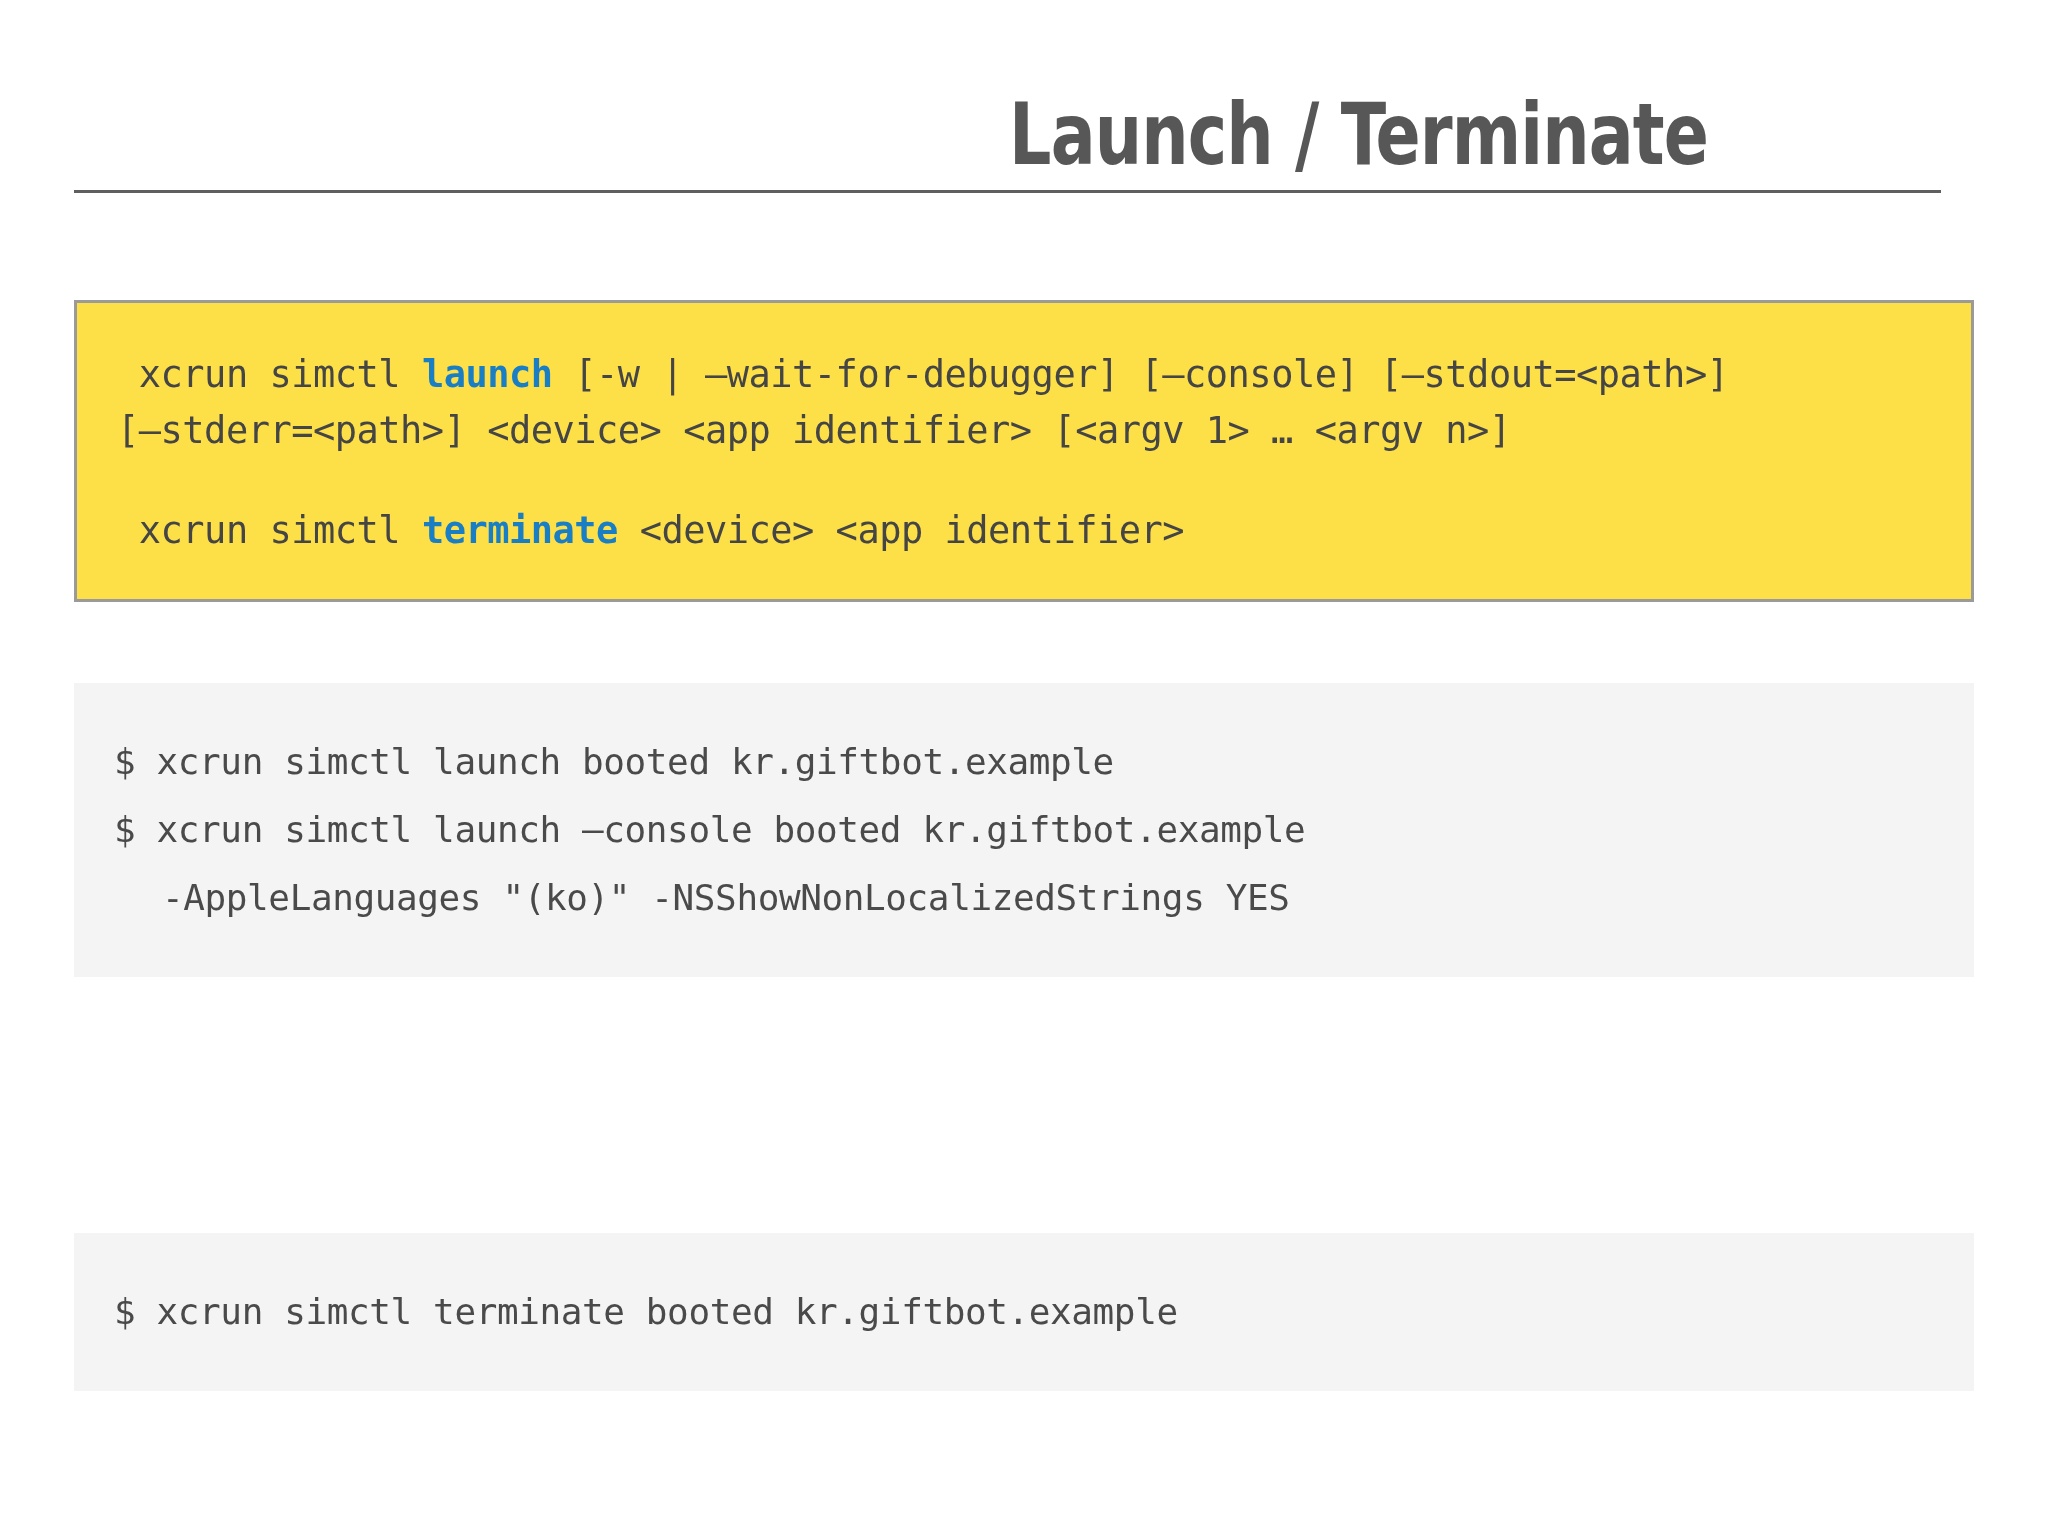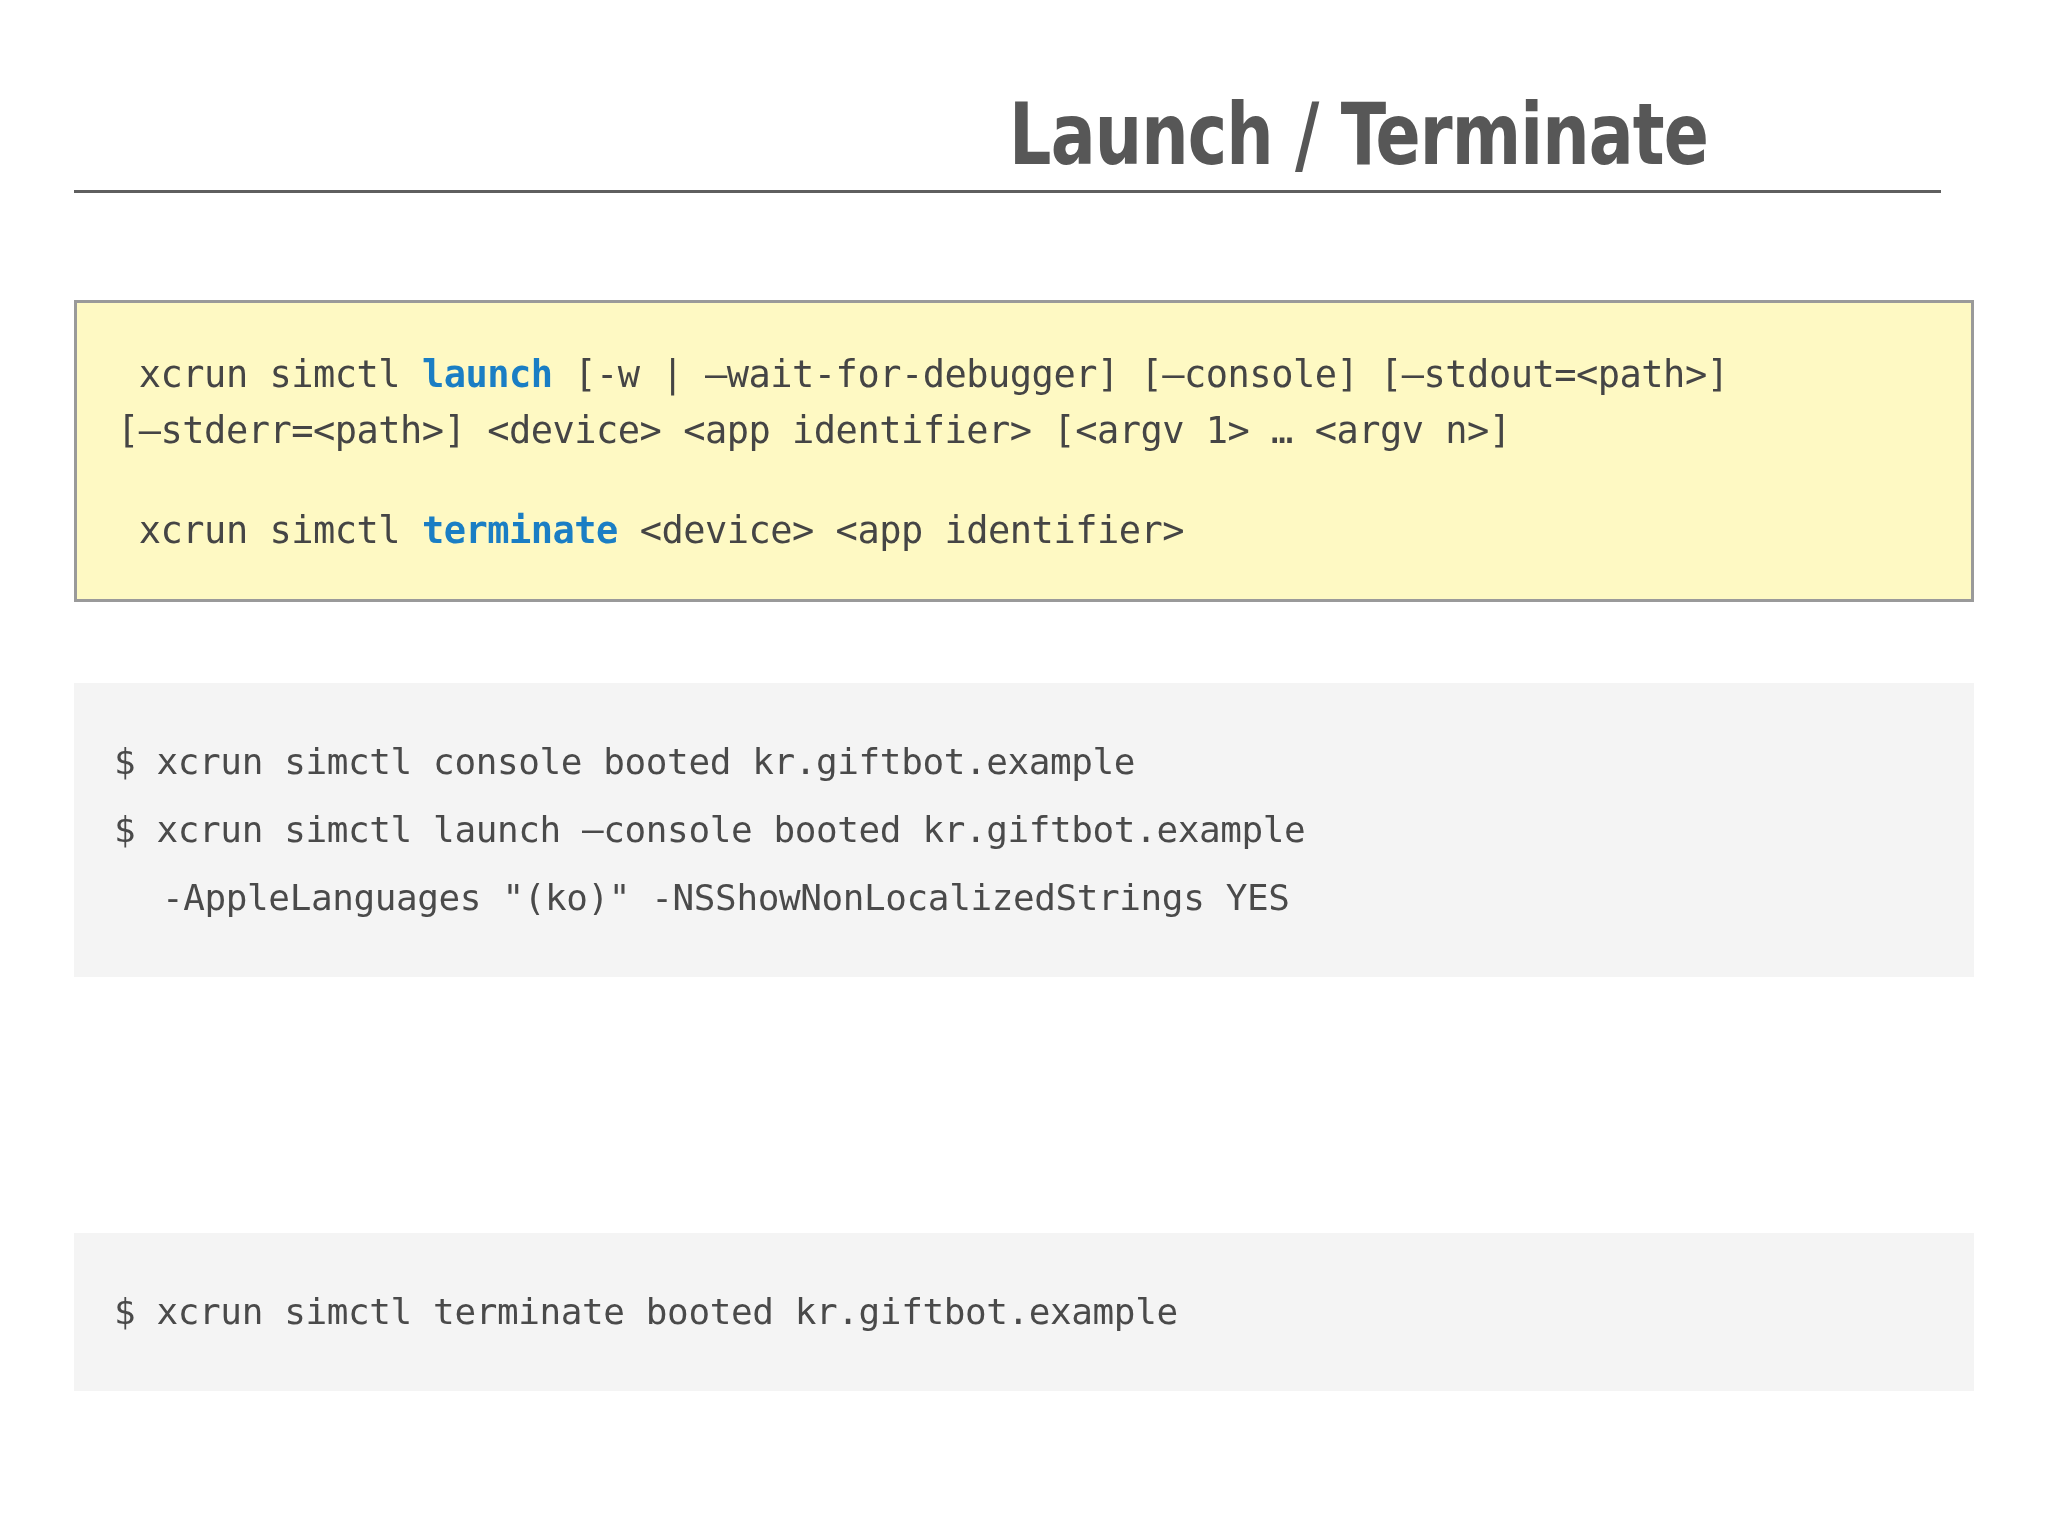--- a/index.html
+++ b/index.html
@@ -52,21 +52,21 @@
 
   
   .code-block {
     position: absolute;
     left: 74px;
     width: 1900px;
     box-sizing: border-box;
     background: #f4f4f4;
   }
   .code-block.bordered {
-    background: #fef9c3;
+    background: #fde047;
     border: 3px solid #9a9a9a;
   }
 
   .block-syntax {
     top: 300px;
     padding: 44px 40px 40px 40px;
   }
   .block-examples {
     top: 683px;
     padding: 56px 40px 56px 40px;
@@ -131,21 +131,21 @@
     <div class="code-line">[—stderr=&lt;path&gt;] &lt;device&gt; &lt;app identifier&gt; [&lt;argv 1&gt; … &lt;argv n&gt;]</div>
 
     <div class="spacer"></div>
 
     <div class="code-line"><span> xcrun simctl </span><span class="kw">terminate</span><span> &lt;device&gt; &lt;app identifier&gt;</span></div>
   </div>
 
   <div class="code-block block-examples">
 
     <div class="cmd-group">
-      <div class="code-line">$ xcrun simctl console booted kr.giftbot.example</div>
+      <div class="code-line">$ xcrun simctl launch booted kr.giftbot.example</div>
     </div>
 
     <div class="cmd-group">
       <div class="code-line">$ xcrun simctl launch —console booted kr.giftbot.example</div>
     </div>
 
     <div class="cmd-group">
       <div class="code-line cont">-AppleLanguages "(ko)" -NSShowNonLocalizedStrings YES</div>
     </div>
 

